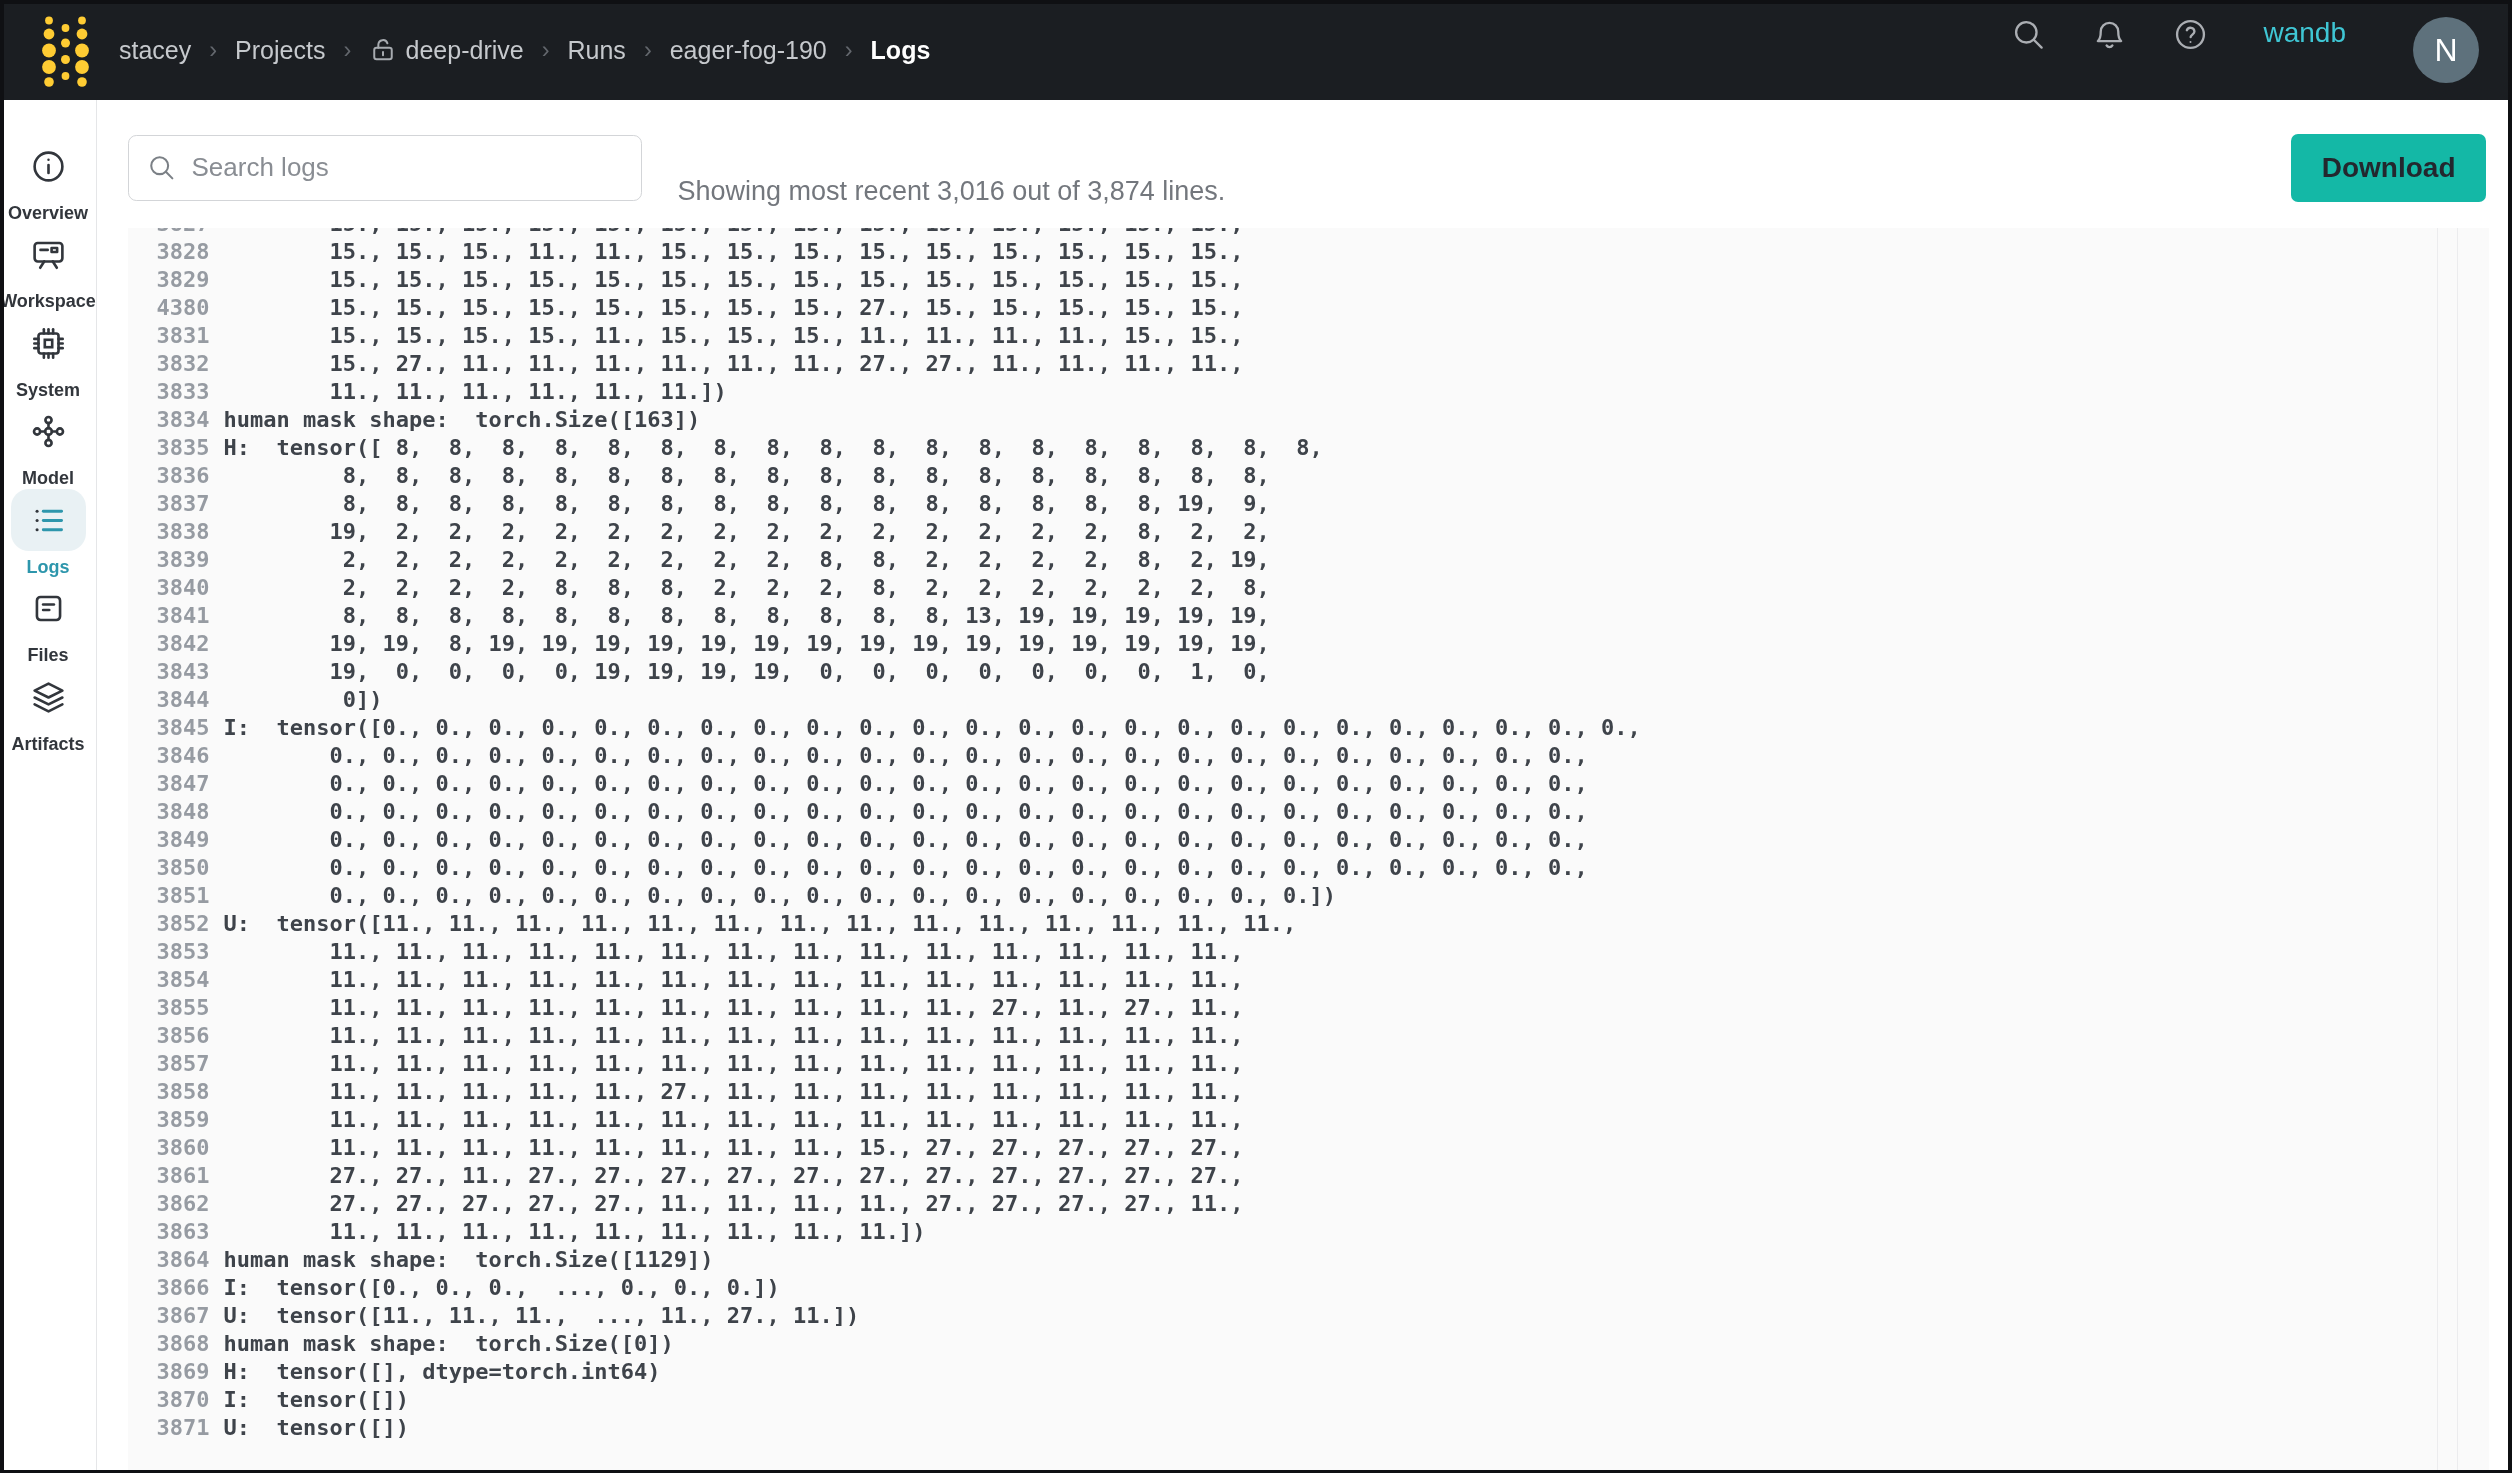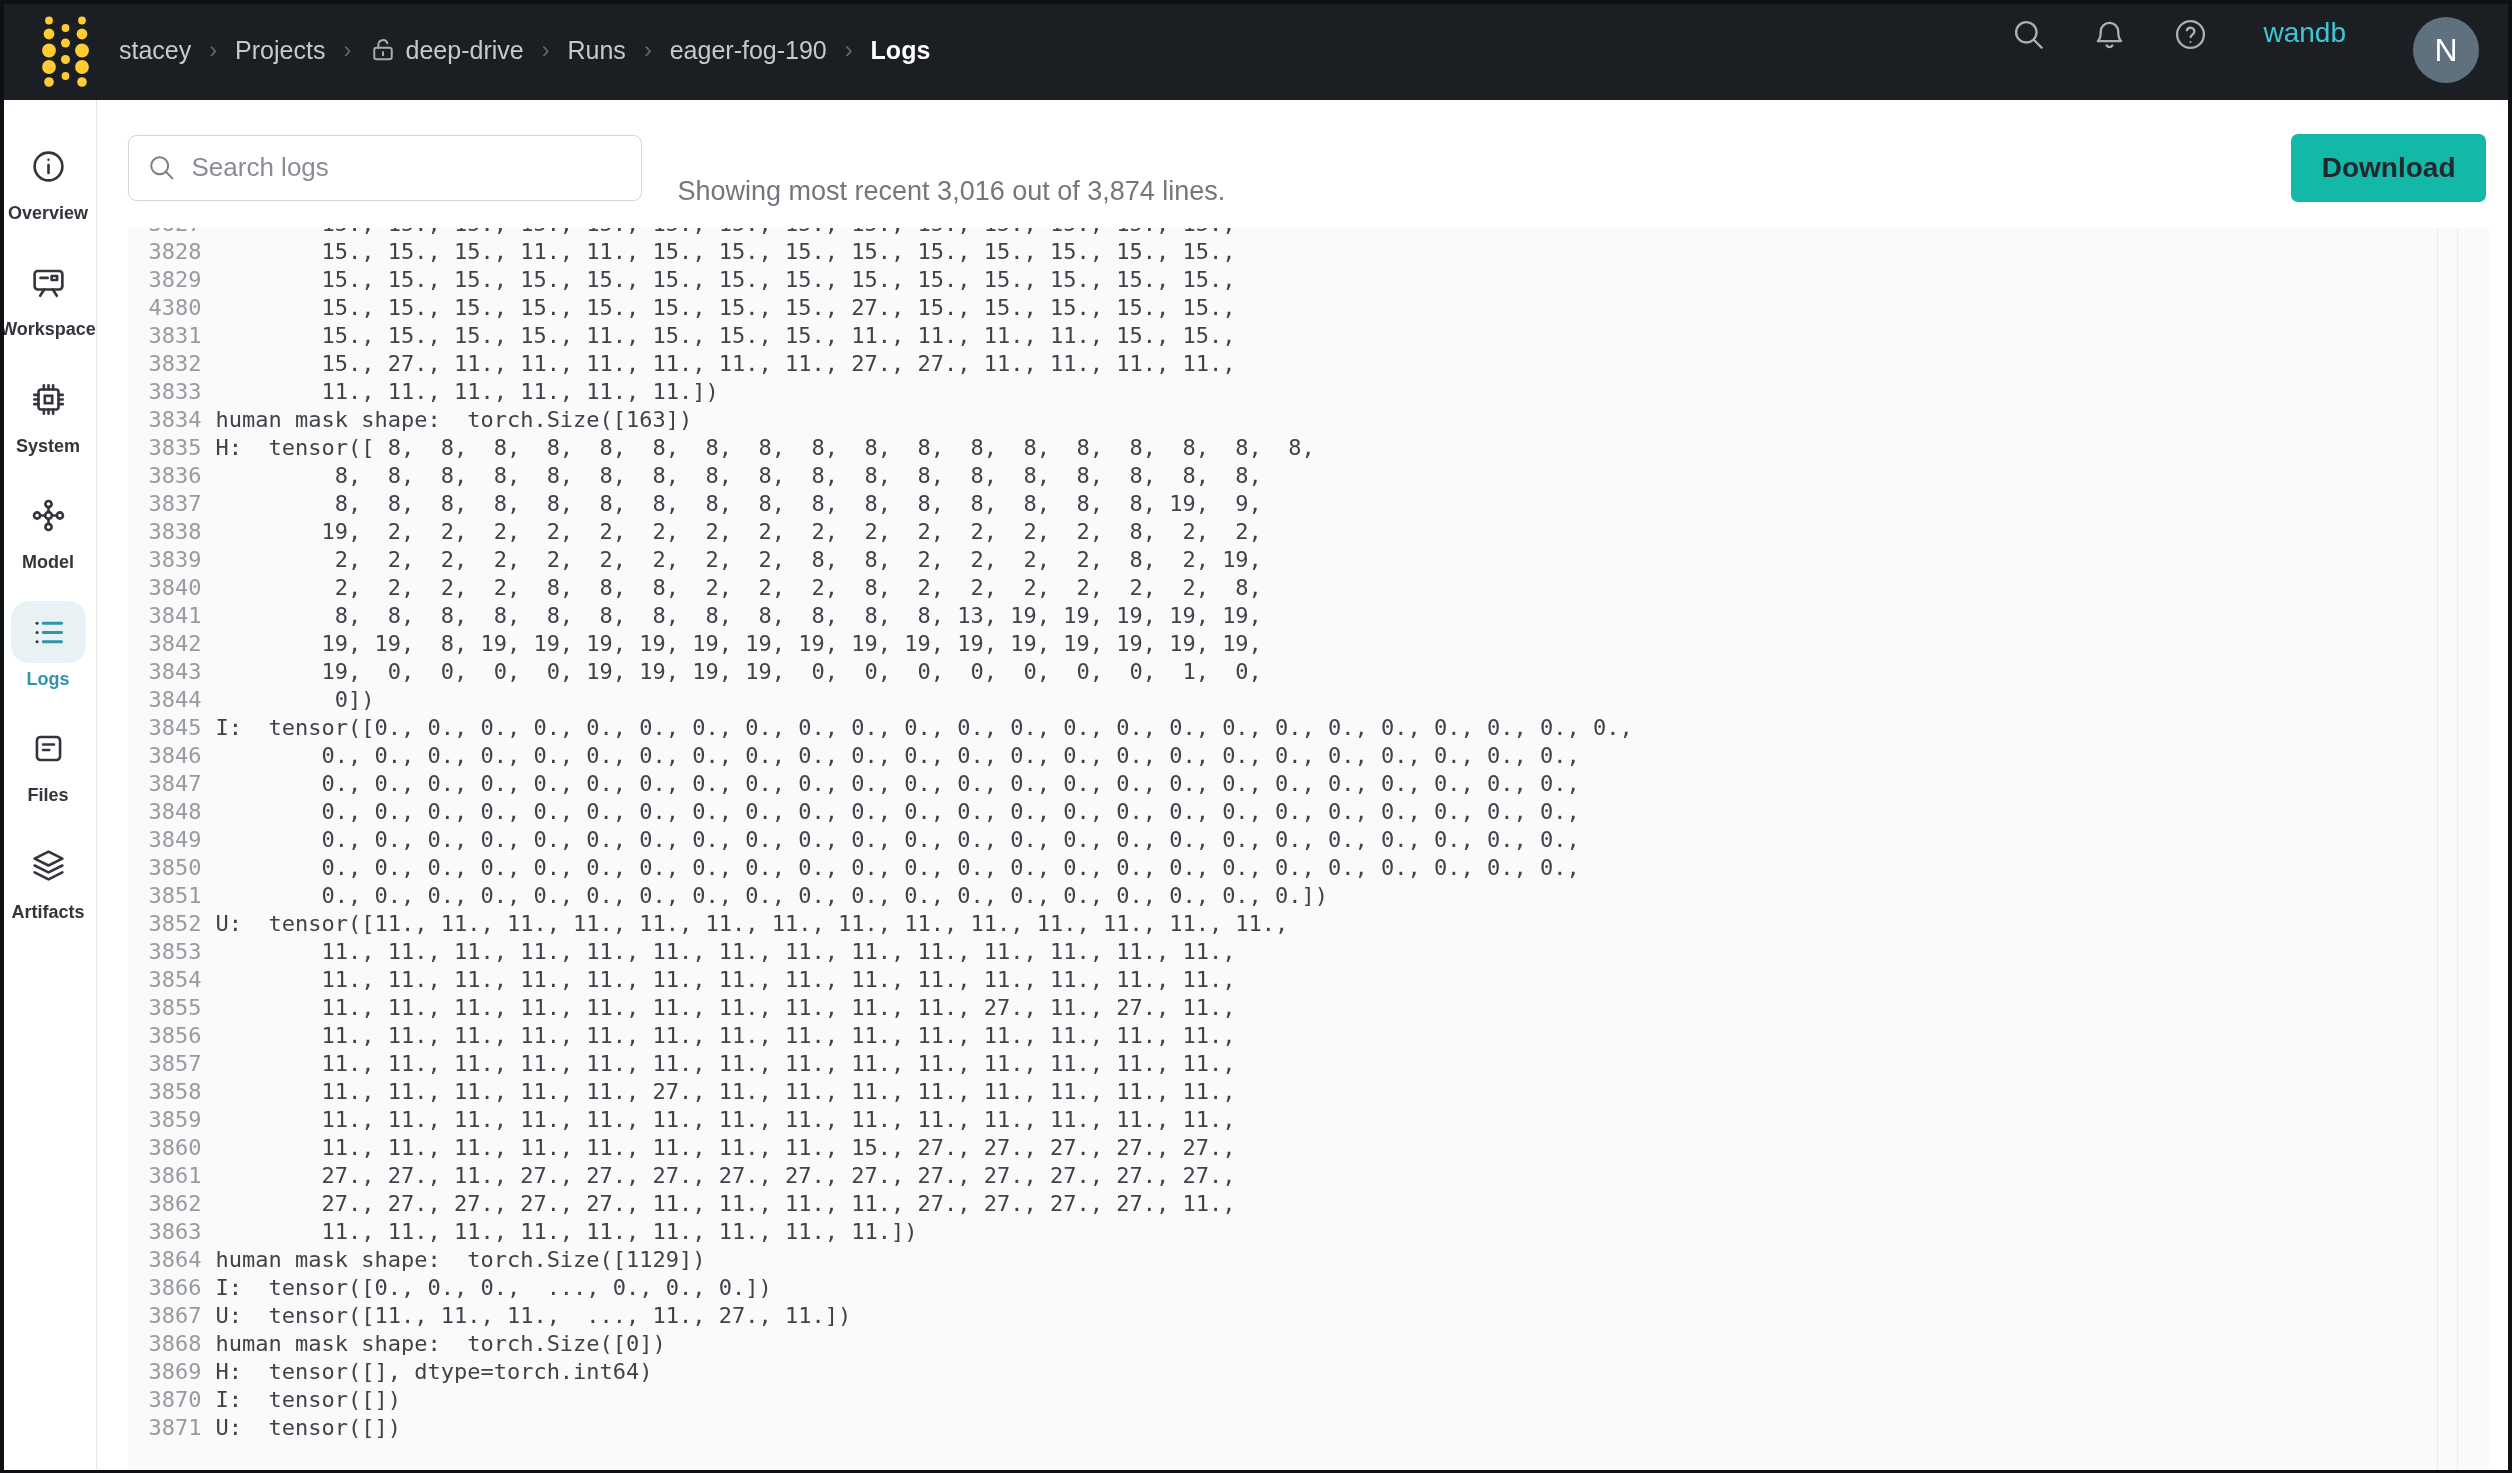--- a/index.html
+++ b/index.html
@@ -18,21 +18,21 @@
   .lock-svg{width:28px;height:28px;stroke:#a7abb0;}
   .nav-right{margin-left:auto;display:flex;align-items:flex-start;gap:46px;}
   .nav-icon{width:35px;height:35px;stroke:#abaeb3;cursor:pointer;}
   .org-link{color:#3fc6d4;font-size:28px;margin-left:9.7px;cursor:pointer;}
   .avatar{width:66px;height:66px;border-radius:50%;background:#5e717c;color:#ffffff;font-size:32px;
           display:flex;align-items:center;justify-content:center;margin-left:21px;cursor:pointer;}
 
   
   .body-row{display:flex;height:1373px;}
   .sidebar{width:97px;flex:0 0 97px;background:#ffffff;border-right:1.4px solid #e5e6e8;box-sizing:border-box;
-           display:flex;flex-direction:column;align-items:center;padding-top:35px;gap:28px;}
+           display:flex;flex-direction:column;align-items:center;padding-top:35px;}
   .side-item{display:flex;flex-direction:column;align-items:center;cursor:pointer;color:#32363c;}
   .icon-pill{width:75px;height:62px;border-radius:18px;display:flex;align-items:center;justify-content:center;}
   .side-item svg{width:37px;height:37px;stroke:#32363c;}
   .side-label{margin-top:5.5px;font-size:18px;font-weight:600;color:#32363c;}
   .side-item.active .icon-pill{background:#e9f1f4;}
   .side-item.active svg{stroke:#2d96ac;}
   .side-item.active .side-label{color:#2d96ac;}
 
   
   .content{flex:1;position:relative;background:#ffffff;}
@@ -45,21 +45,21 @@
   .search-input::placeholder{color:#898d93;}
   .status{margin-left:36px;font-size:27px;color:#73777d;margin-top:48px;}
   .download{margin-left:auto;background:#14b8a6;border:none;border-radius:7px;padding:18px 30.5px;
             font-size:28px;font-weight:600;color:#23272e;cursor:pointer;font-family:"Liberation Sans",sans-serif;}
 
   
   .log-panel{position:absolute;top:128px;left:30.5px;width:2361px;bottom:0;background:#fafafa;overflow:hidden;}
   .vline{position:absolute;top:0;bottom:0;width:1.4px;background:#ececee;}
   .vline-a{left:2309px;}
   .vline-b{left:2329px;}
-  .log-lines{position:absolute;top:-18px;left:21px;right:28px;}
+  .log-lines{position:absolute;top:-18px;left:29px;right:28px;font-weight:bold;}
   .log-line{height:28px;display:flex;font-family:"DejaVu Sans Mono",monospace;font-size:22px;line-height:28px;}
   .ln{flex:0 0 54px;color:#969ba2;}
   .tx{white-space:pre;color:#3e434a;margin-left:13px;}
 </style>
 </head>
 <body>
 
 <div class="window">
 
   <header class="navbar">

